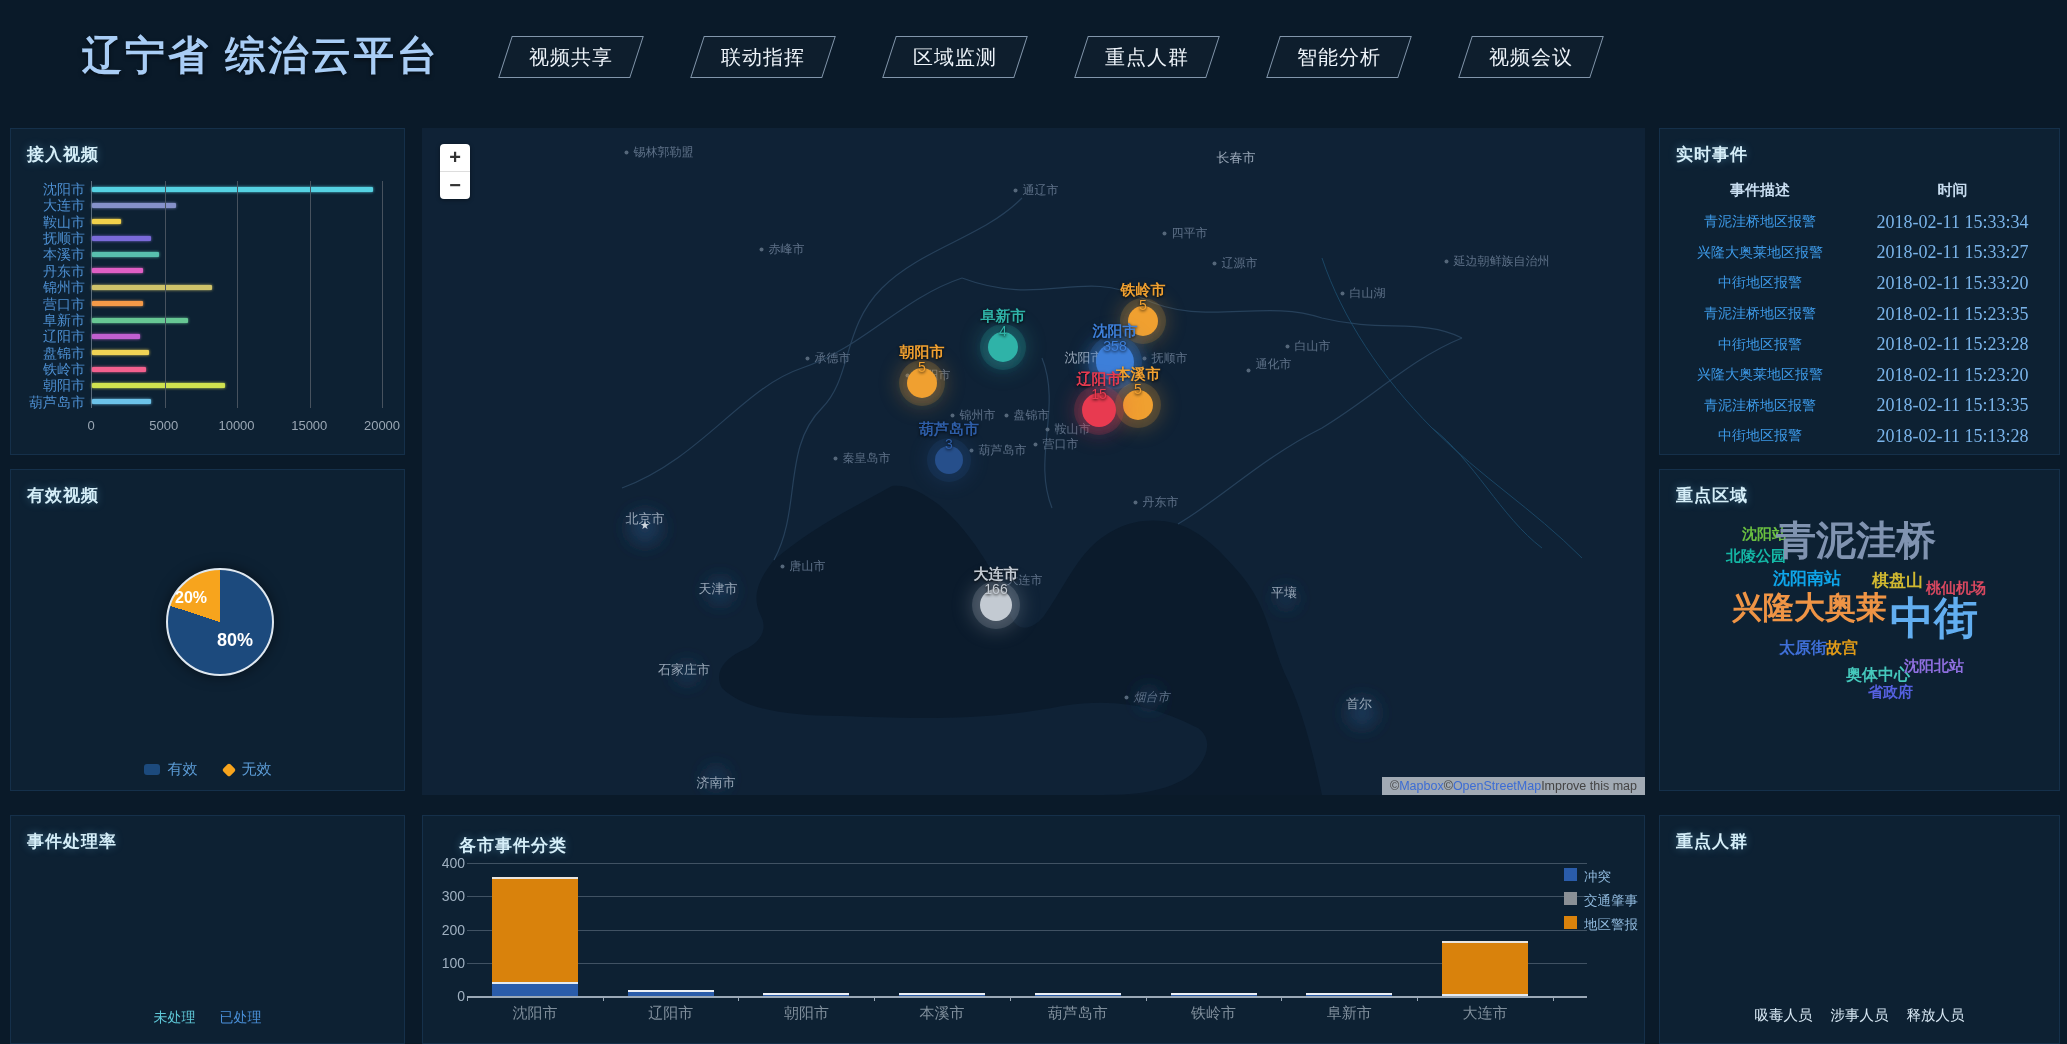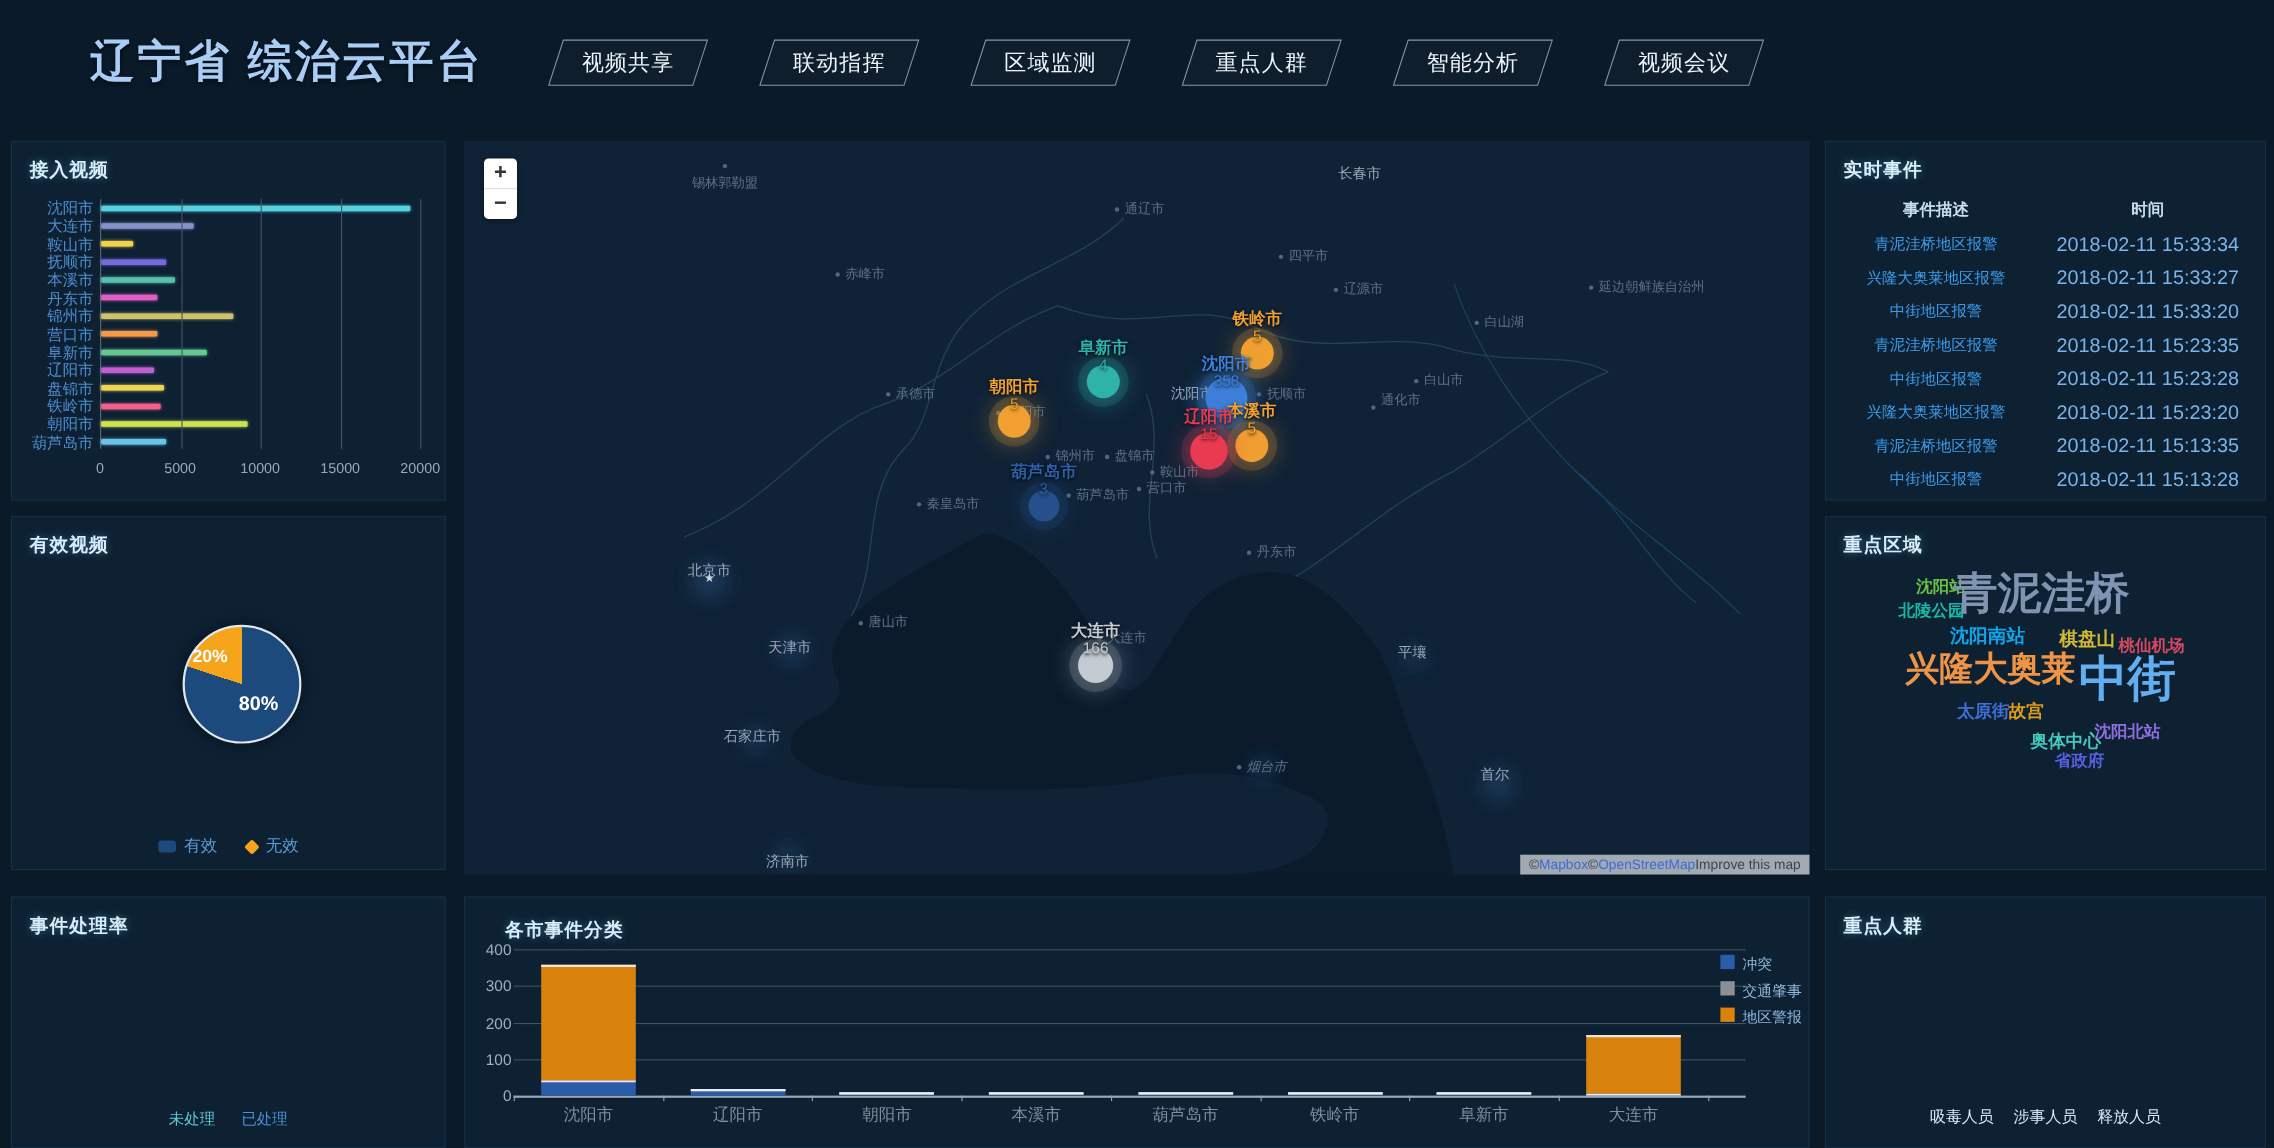--- a/index.html
+++ b/index.html
@@ -36,21 +36,21 @@
   .sw-rect{width:16px;height:11px;border-radius:3px;}
   .sw-diamond{width:10px;height:10px;transform:rotate(45deg);border-radius:2px;}
   
   #rate-leg{position:absolute;left:0;right:0;bottom:16px;display:flex;justify-content:center;gap:24px;
             font-size:14px;}
   
   .ev-head{position:absolute;top:52px;left:0;right:0;display:flex;font-weight:bold;color:#c8ddf0;font-size:15px;}
   .ev-head div:first-child{width:200px;text-align:center;}
   .ev-head div:last-child{width:185px;text-align:center;}
   #ev-rows{position:absolute;top:78px;left:0;right:0;}
-  .ev-row{display:flex;height:30.6px;align-items:center;cursor:pointer;}
+  .ev-row{display:flex;height:30.6px;align-items:center;cursor:pointer;font-family:Liberation Serif, serif;}
   .ev-desc{width:200px;text-align:center;color:#3d9ae8;font-size:14px;}
   .ev-time{width:185px;text-align:center;color:#7ab4ea;font-size:18px;}
   
   .cw{position:absolute;white-space:nowrap;font-weight:600;line-height:1;}
   
   #people-links{position:absolute;left:0;right:0;bottom:18px;display:flex;justify-content:center;gap:18px;}
   .plink{color:#d8e8f4;font-size:14.5px;cursor:pointer;}
   
   #p-map{background:#0f2236;border:none;}
   #map-svg{position:absolute;left:0;top:0;}
@@ -244,21 +244,21 @@
         <circle cx="223" cy="400" r="16" fill="#1d3a5c"></circle>
         <circle cx="298" cy="463" r="12" fill="#1d3a5c"></circle>
         <circle cx="940" cy="585" r="14" fill="#1d3a5c"></circle>
         <circle cx="864" cy="470" r="9" fill="#1d3a5c"></circle>
         <circle cx="265" cy="545" r="10" fill="#1d3a5c"></circle>
         <circle cx="294" cy="650" r="10" fill="#1d3a5c"></circle>
         <circle cx="727" cy="570" r="9" fill="#1d3a5c"></circle>
       </g>
     </svg>
     <div id="map-labels">
-        <div class="map-label" style="left: 237px; top: 34px; flex-direction: column;">
+        <div class="map-label" style="left: 237px; top: 24px;">
           <div class="mdot"></div>
           <span>锡林郭勒盟</span>
         </div>
         <div class="map-label" style="left: 614px; top: 62px;">
           <div class="mdot"></div>
           <span>通辽市</span>
         </div>
         <div class="map-label maj" style="left: 814px; top: 30px;">
           <span>长春市</span>
         </div>

